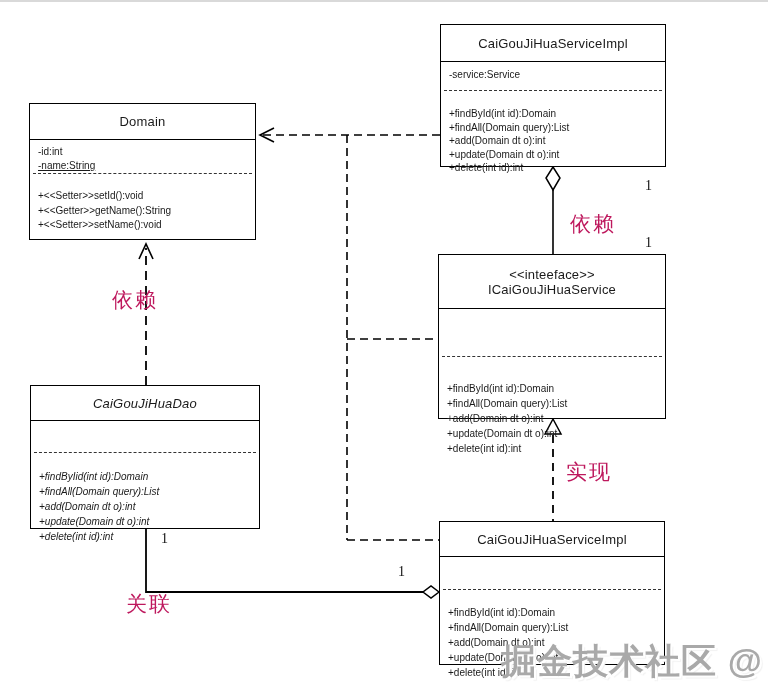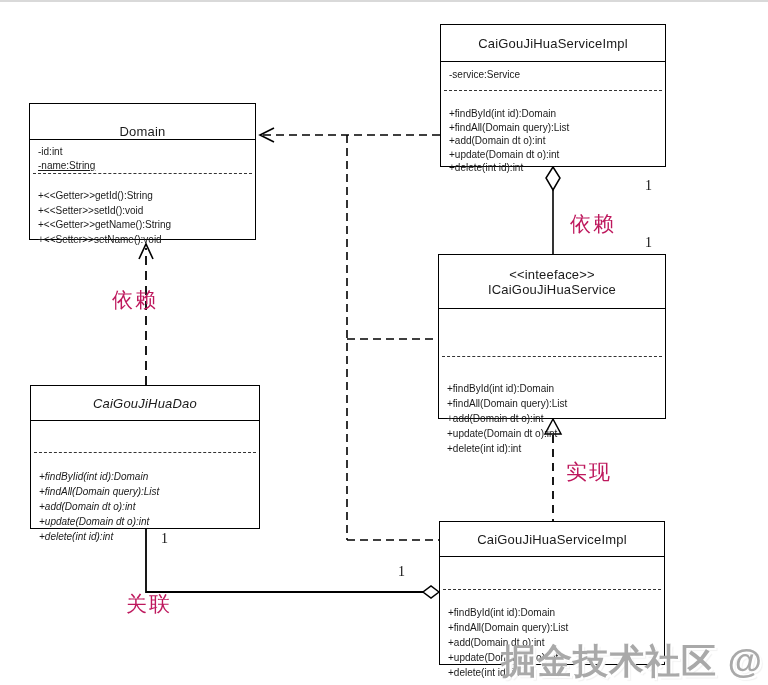--- a/index.html
+++ b/index.html
@@ -77,30 +77,29 @@
     <div class="uml-methods" style="padding-top:4px;">
       <div class="uml-line">+findById(int id):Domain</div>
       <div class="uml-line">+findAll(Domain query):List</div>
       <div class="uml-line">+add(Domain dt o):int</div>
       <div class="uml-line">+update(Domain dt o):int</div>
       <div class="uml-line">+delete(int id):int</div>
     </div>
   </div>
 
   <div class="uml-box" style="left:29px;top:101px;width:227px;height:137px;">
-    <div class="uml-title" style="height:35px;justify-content:flex-end;">
+    <div class="uml-title" style="height:35px;">
       <div class="t-line">Domain</div>
     </div>
     <div class="uml-attrs" style="height:28px;padding-top:5px;">
       <div class="uml-line" style="line-height:14px;">-id:int</div>
       <div class="uml-line" style="line-height:14px;text-decoration:underline;">-name:String</div>
     </div>
     <div class="dashed-sep"></div>
     <div class="uml-methods" style="padding-top:3px;">
-      <div class="uml-line">+&lt;&lt;Getter&gt;&gt;getId():String</div>
       <div class="uml-line">+&lt;&lt;Setter&gt;&gt;setId():void</div>
       <div class="uml-line">+&lt;&lt;Getter&gt;&gt;getName():String</div>
       <div class="uml-line">+&lt;&lt;Setter&gt;&gt;setName():void</div>
     </div>
   </div>
 
   <div class="uml-box lh-wide" style="left:438px;top:252px;width:228px;height:165px;gap:8px;">
     <div class="uml-title" style="height:53px;">
       <div class="t-line">&lt;&lt;inteeface&gt;&gt;</div>
       <div class="t-line">ICaiGouJiHuaService</div>

